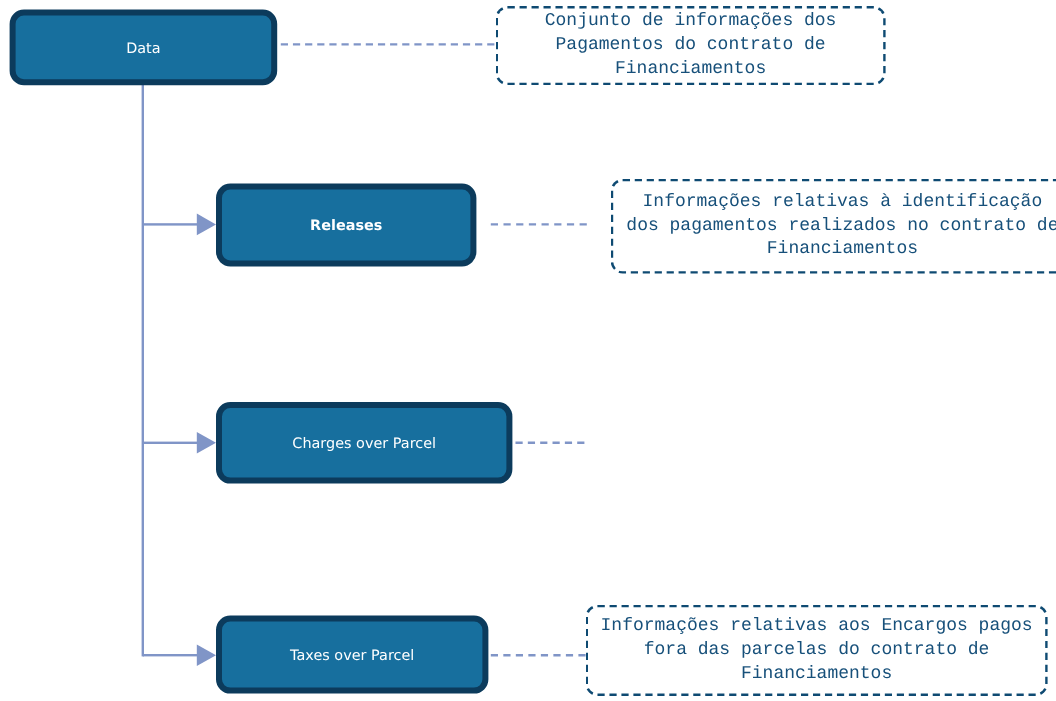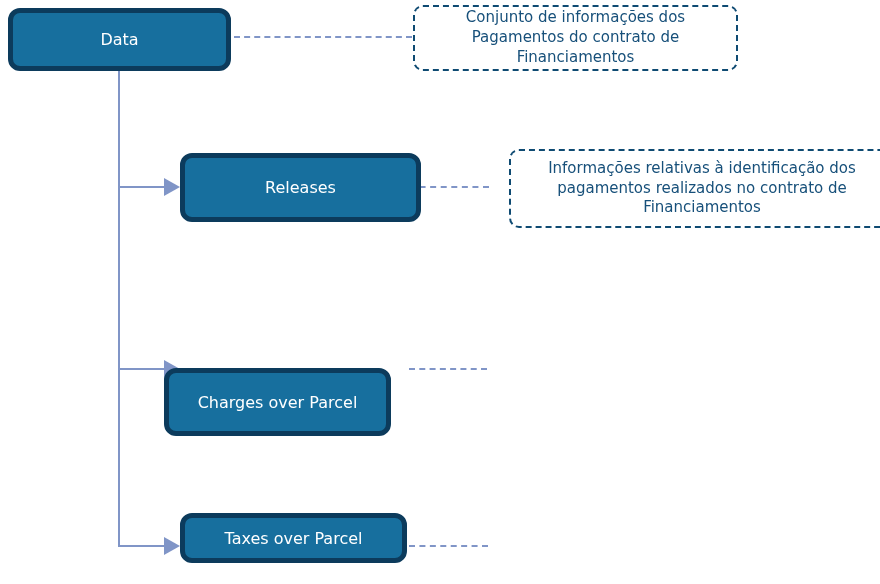--- a/index.html
+++ b/index.html
@@ -19,43 +19,44 @@
     background: #FFFFFF;
     overflow: hidden;
     font-family: "DejaVu Sans", "Liberation Sans", sans-serif;
   }
   .node {
     position: absolute;
     background: var(--node-fill);
     border: 5px solid var(--node-border);
     border-radius: 12px;
     color: var(--node-text);
-    font-size: 16px;
+    font-size: 12px;
     display: flex;
     align-items: center;
     justify-content: center;
     text-align: right;
   }
   .node-data     { left: 8px;   top: 8px;   width: 223px; height: 63px; }
-  .node-releases { left: 180px; top: 153px; width: 241px; height: 69px; }
-  .node-charges  { left: 164px; top: 335px; width: 227px; height: 68px; margin-top: 33px; }
-  .node-taxes    { left: 180px; top: 513px; width: 227px; height: 50px; }
+  .node-releases { left: 180px; top: 153px; width: 217px; height: 69px; font-weight: bold; }
+  .node-charges  { left: 180px; top: 335px; width: 247px; height: 68px; }
+  .node-taxes    { left: 180px; top: 513px; width: 227px; height: 65px; }
 
   .note {
     position: absolute;
     border: 2px dashed var(--note-border);
     border-radius: 10px;
     color: var(--note-text);
     font-size: 15px;
     line-height: 1.32;
     display: flex;
     align-items: center;
     justify-content: flex-end;
     text-align: center;
     padding: 2px 8px;
+    font-family: Liberation Mono, monospace;
   }
   .note-data     { left: 413px; top: 5px;   width: 325px; height: 66px; }
   .note-releases { left: 509px; top: 149px; width: 386px; height: 79px; }
   .note-charges  { left: 487px; top: 328px; width: 386px; height: 78px; }
   .note-taxes    { left: 488px; top: 504px; width: 385px; height: 76px; }
 
   .vline {
     position: absolute;
     left: 118px; top: 69px;
     width: 2px; height: 478px;
@@ -123,14 +124,17 @@
   <div class="node node-taxes">
     <span>Taxes over Parcel</span>
   </div>
 
   <div class="note note-data">
     <span>Conjunto de informações dos Pagamentos do contrato de Financiamentos</span>
   </div>
   <div class="note note-releases">
     <span>Informações relativas à identificação dos pagamentos realizados no contrato de Financiamentos</span>
   </div>
+  <div class="note note-taxes">
+    <span>Informações relativas aos Encargos pagos fora das parcelas do contrato de Financiamentos</span>
+  </div>
 
 </div>
 
 </body></html>

